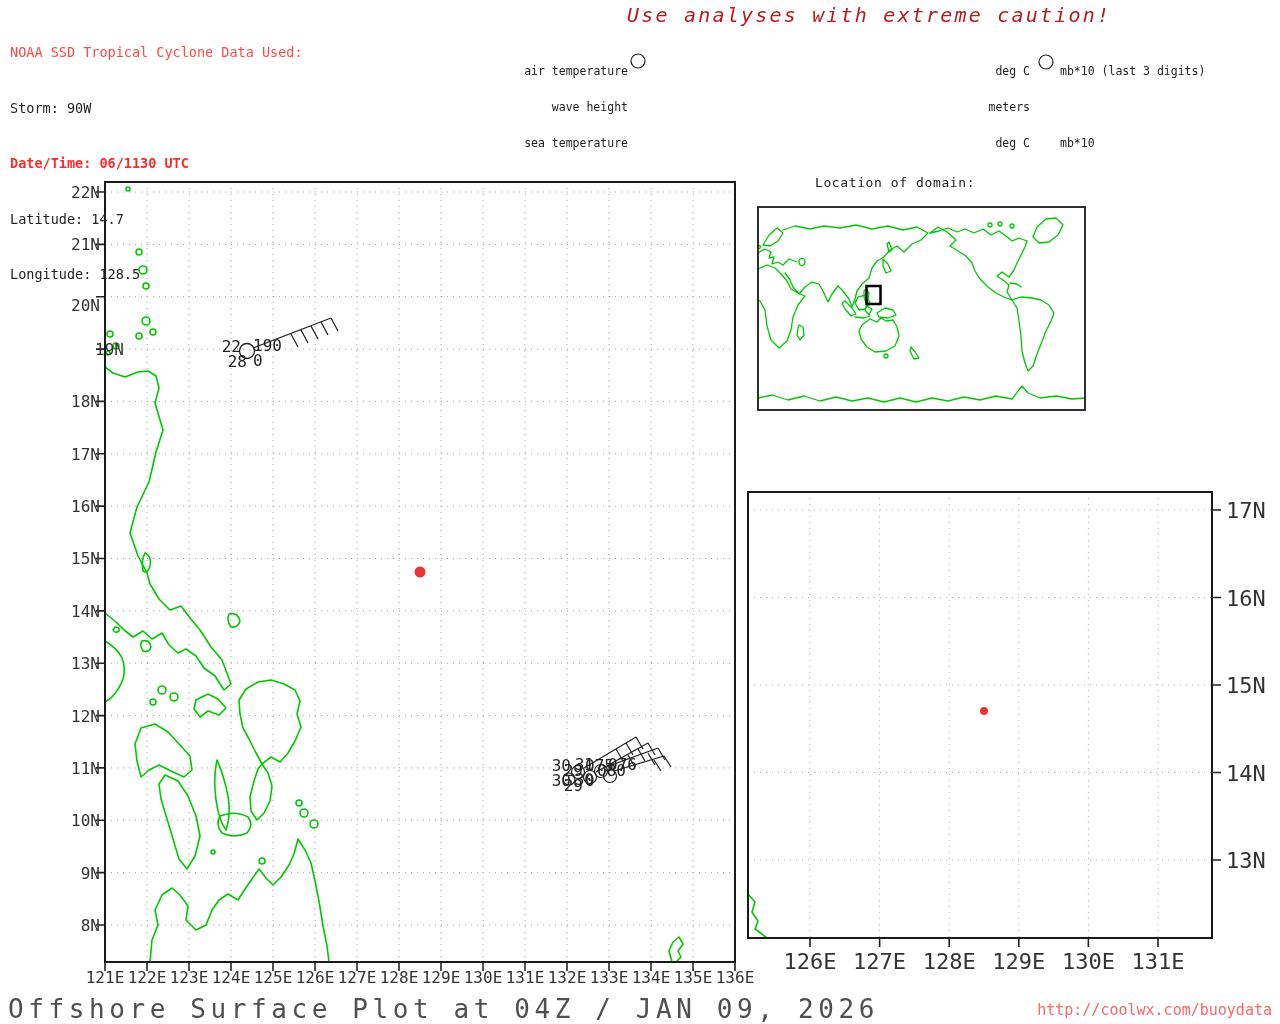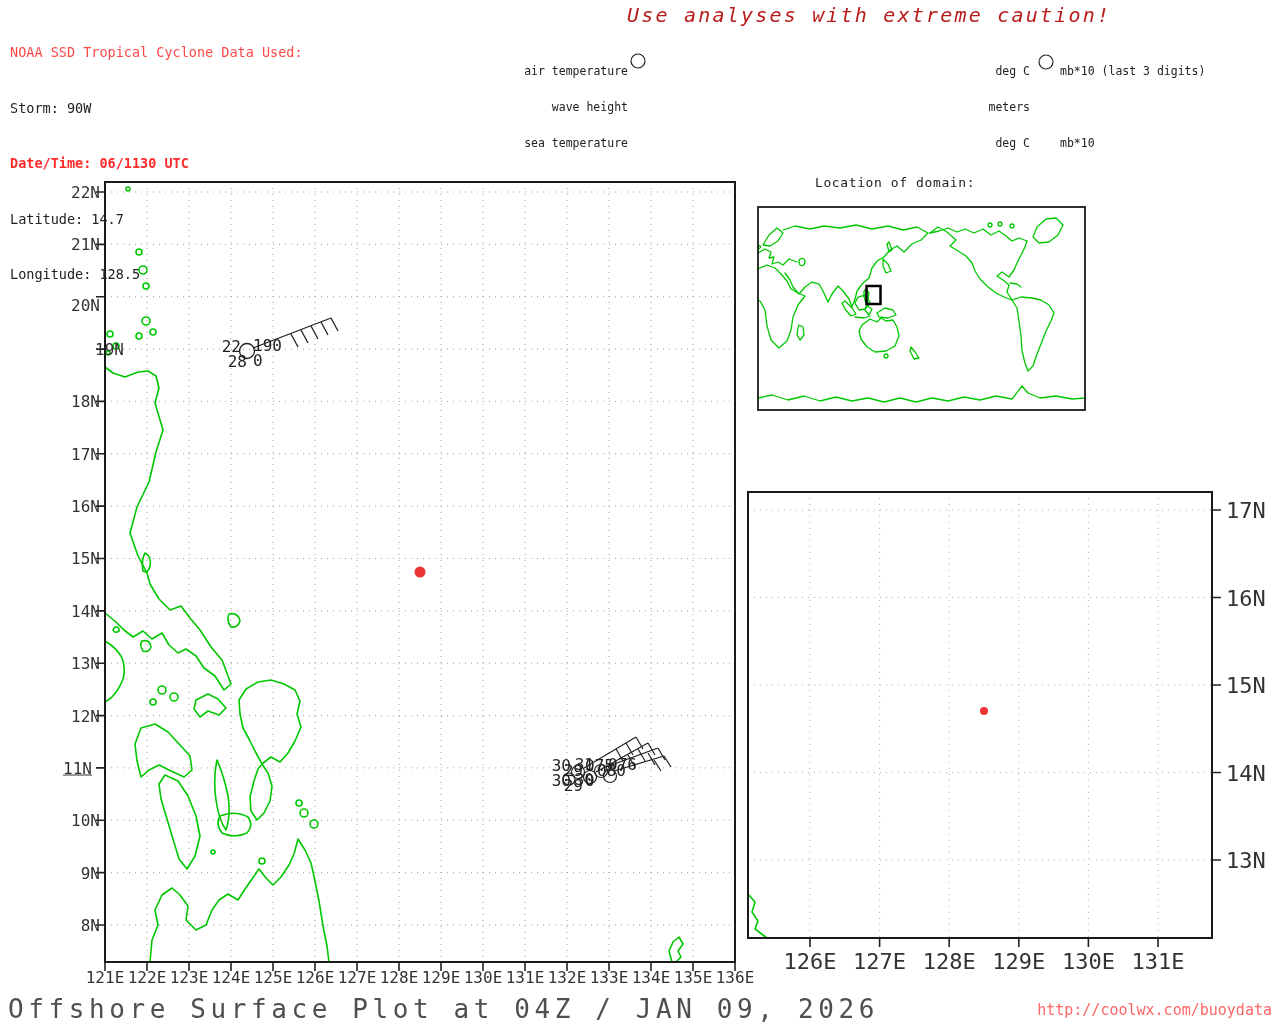--- a/index.html
+++ b/index.html
@@ -208,21 +208,21 @@
       <span class="tk tky" style="left: 100px; top: 244.357px;">21N</span>
       <span class="tk tky" style="left: 100px; top: 296.714px; margin-top: 8px;">20N</span>
       <span class="tk tky" style="left: 100px; top: 349.071px; margin-left: 24px;">19N</span>
       <span class="tk tky" style="left: 100px; top: 401.428px;">18N</span>
       <span class="tk tky" style="left: 100px; top: 453.785px;">17N</span>
       <span class="tk tky" style="left: 100px; top: 506.142px;">16N</span>
       <span class="tk tky" style="left: 100px; top: 558.499px;">15N</span>
       <span class="tk tky" style="left: 100px; top: 610.856px;">14N</span>
       <span class="tk tky" style="left: 100px; top: 663.213px;">13N</span>
       <span class="tk tky" style="left: 100px; top: 715.57px;">12N</span>
-      <span class="tk tky" style="left: 92px; top: 767.927px; text-decoration: underline;">11N</span>
+      <span class="tk tky" style="left: 100px; top: 767.927px;">11N</span>
       <span class="tk tky" style="left: 100px; top: 820.284px;">10N</span>
       <span class="tk tky" style="left: 100px; top: 872.641px;">9N</span>
       <span class="tk tky" style="left: 100px; top: 924.998px;">8N</span>
     </div>
 
   <div>
     <span class="stv anc-r" style="left:241px;top:346px;">22</span>
     <span class="stv anc-r" style="left:247px;top:361px;">28</span>
     <span class="stv anc-l" style="left:253px;top:345px;">190</span>
     <span class="stv anc-l" style="left:253px;top:360px;">0</span>

